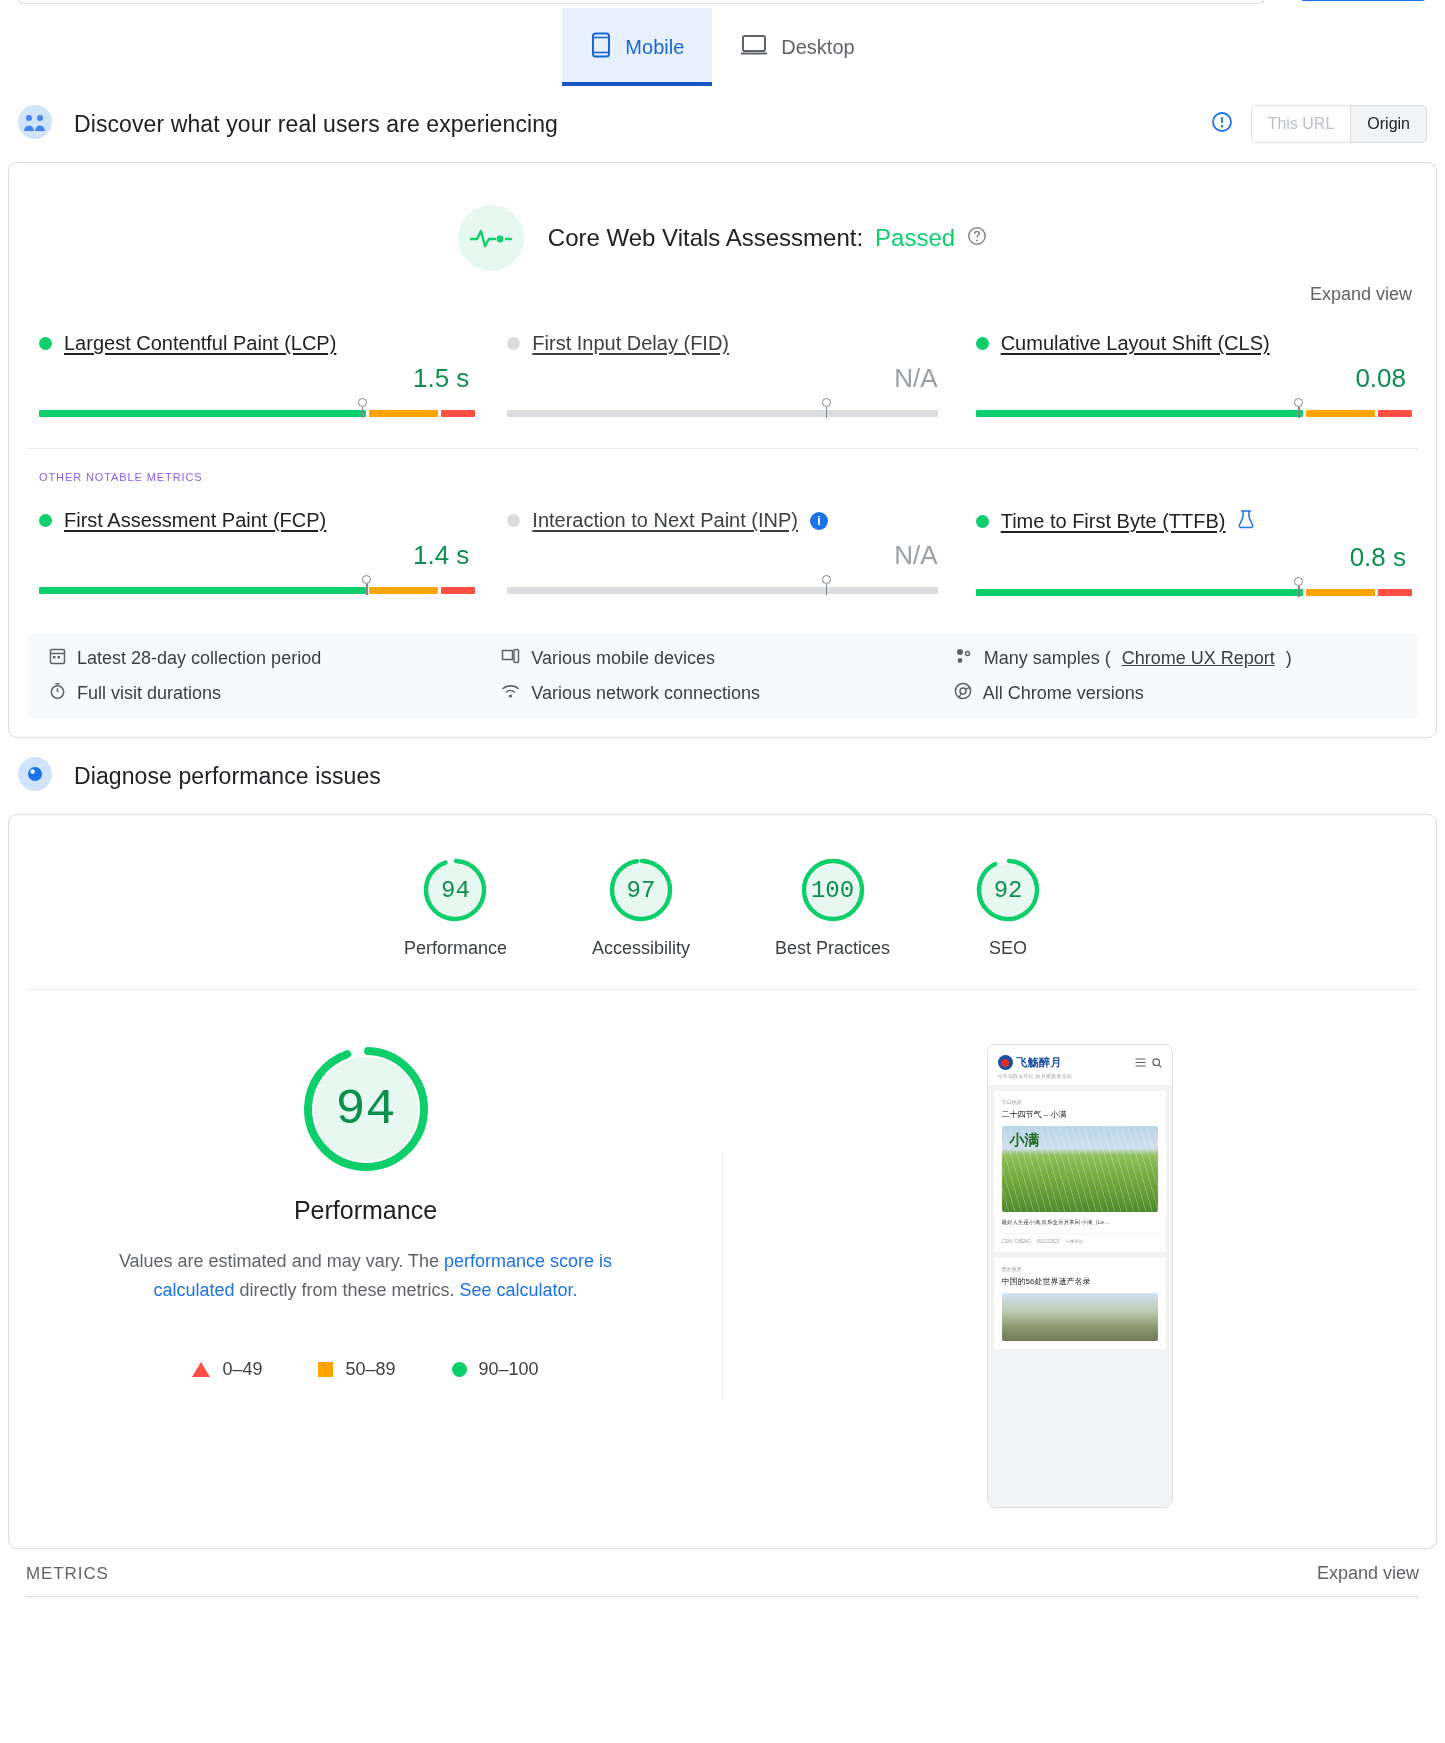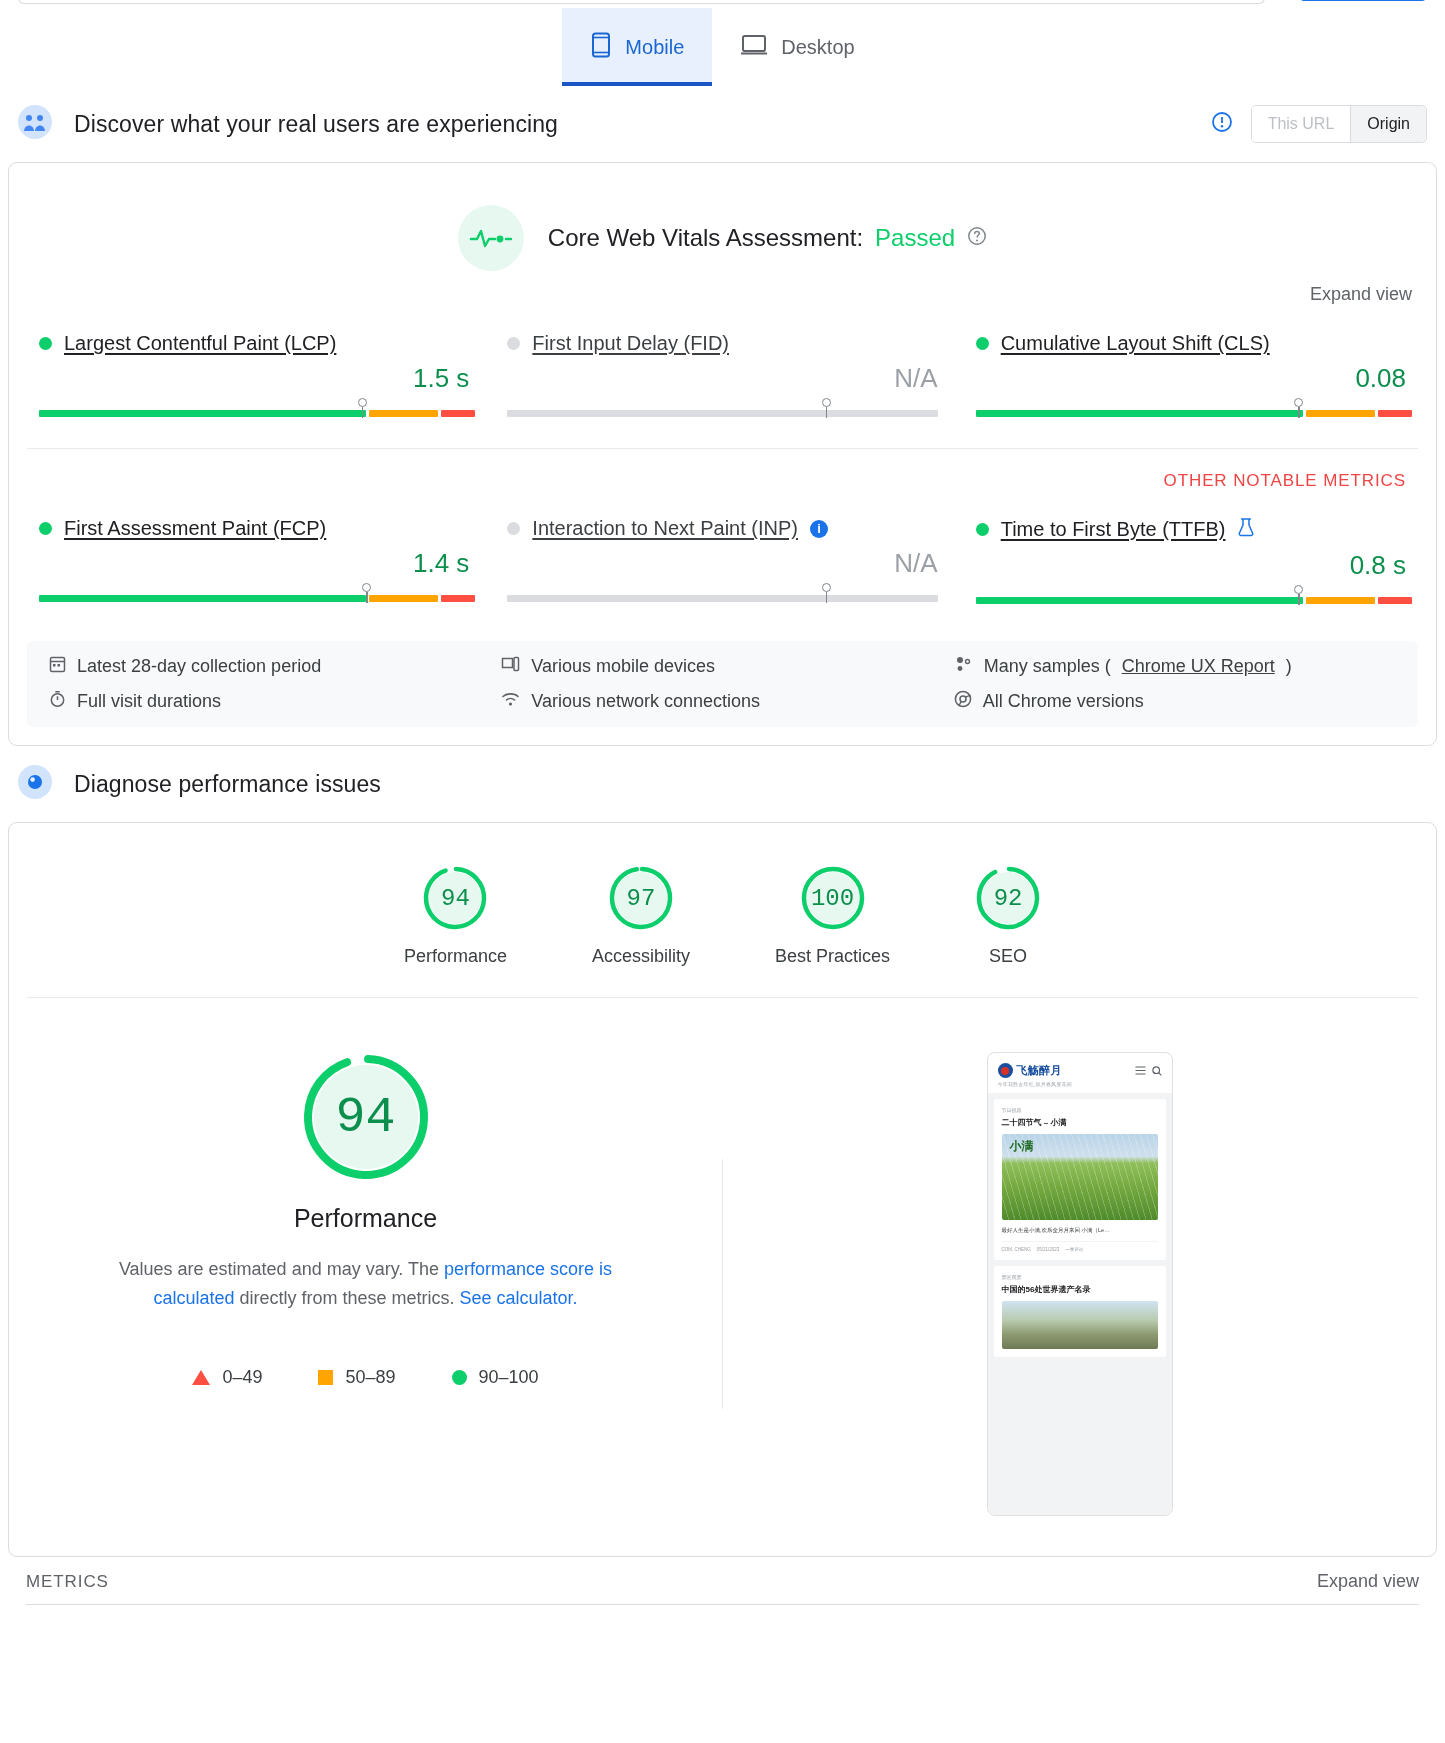--- a/index.html
+++ b/index.html
@@ -119,22 +119,22 @@
   .seg.gray { background: #dadce0; flex: 1 1 auto; }
   .pin { position: absolute; top: -6px; width: 1px; }
   .pin i {
     display: block; width: 9px; height: 9px; border: 1.5px solid #80868b;
     border-radius: 50%; background: #fff; margin-left: -4px;
   }
   .pin b { display: block; width: 1.5px; height: 11px; background: #80868b; }
 
   .other-divider { border-top: 1px solid #e8eaed; margin: 0 18px; }
   .other-title {
-    font-size: 17px; letter-spacing: .9px; color: #ef4444;
-    padding: 22px 30px 0; text-transform: uppercase; text-align: right;
+    font-size: 11px; letter-spacing: .9px; color: #8b5cf6;
+    padding: 22px 30px 0; text-transform: uppercase;
   }
 
   .meta-panel {
     background: #f8f9fa; margin: 6px 18px 18px; border-radius: 6px;
     display: grid; grid-template-columns: repeat(3, 1fr);
     padding: 14px 22px; row-gap: 12px; column-gap: 10px;
   }
   .meta-item {
     display: flex; align-items: center; gap: 11px;
     font-size: 18px; color: #3c4043;
@@ -201,30 +201,30 @@
     background: #d93025;
   }
   .ph-logo-text {
     font-size: 11px; font-weight: 700; color: #1a4fa0; letter-spacing: .3px;
   }
   .ph-menu { display: flex; align-items: center; gap: 6px; color: #9aa0a6; }
   .ph-tag { font-size: 5px; color: #9aa0a6; margin-top: 3px; letter-spacing: .2px; }
   .ph-body { background: #f1f3f4; padding: 6px; height: 100%; }
   .ph-card { background: #fff; border-radius: 2px; padding: 8px; }
   .ph-kicker { font-size: 5px; color: #9aa0a6; }
-  .ph-head { font-size: 8px; font-weight: 700; color: #202124; margin-top: 4px; }
+  .ph-head { font-size: 8px; font-weight: 400; color: #202124; margin-top: 4px; }
   .ph-photo {
     margin-top: 6px; height: 86px; border-radius: 2px; position: relative;
     overflow: hidden;
     background:
       linear-gradient(180deg, #b9d4e8 0%, #cfe0ec 26%, #8fbf5a 34%, #74a93f 62%, #4f8b2c 100%);
   }
   .ph-photo .glyph {
     position: absolute; left: 8px; top: 6px; color: #1f6b21;
-    font-size: 12px; font-weight: 700; line-height: 1.05;
+    font-size: 15px; font-weight: 700; line-height: 1.05;
   }
   .ph-photo .blades {
     position: absolute; inset: 0;
     background: repeating-linear-gradient(
       74deg, rgba(255,255,255,.22) 0 1px, rgba(0,0,0,0) 1px 6px);
   }
   .ph-cap { font-size: 5.5px; color: #3c4043; margin-top: 6px; line-height: 1.7; }
   .ph-meta {
     display: flex; gap: 6px; font-size: 4.5px; color: #9aa0a6;
     margin-top: 6px; border-top: 1px solid #f1f3f4; padding-top: 5px;

